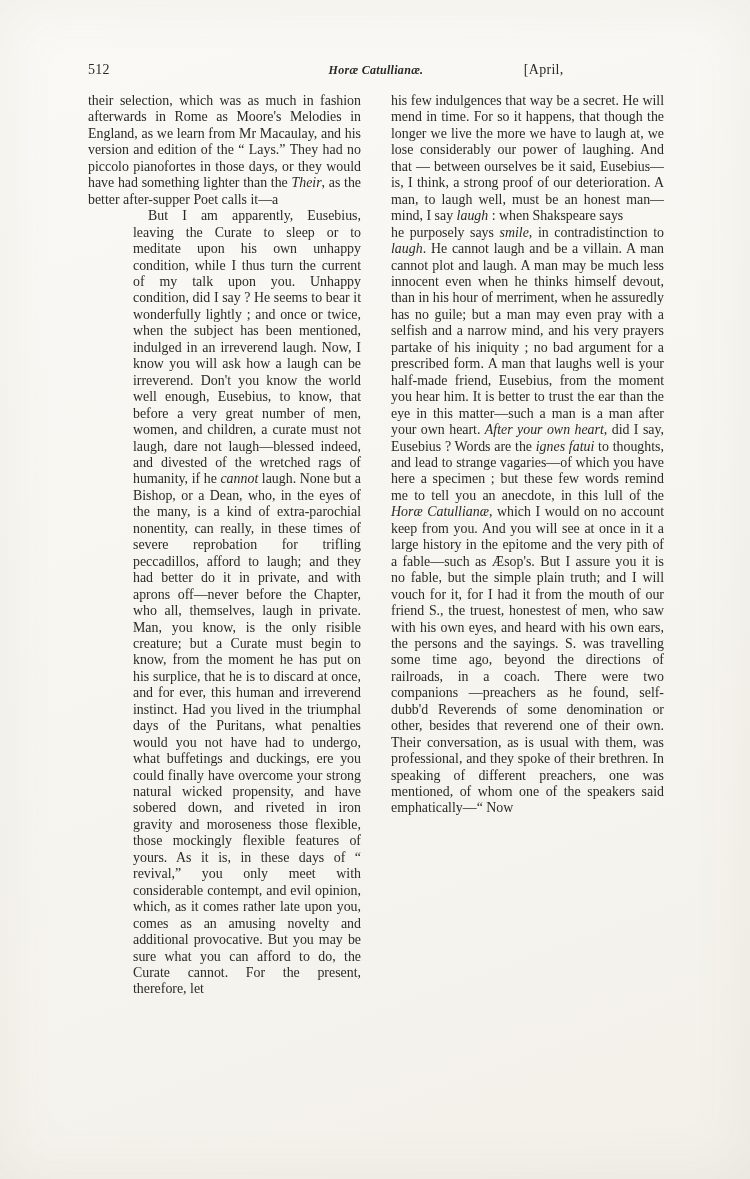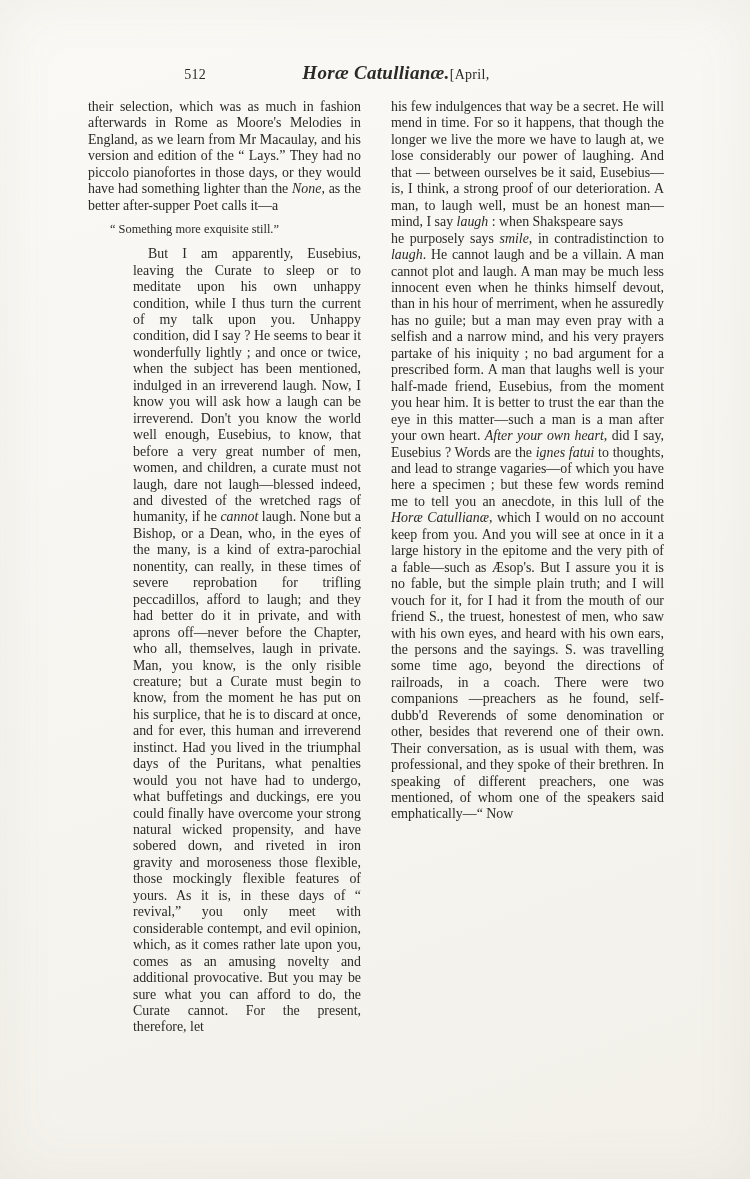--- a/index.html
+++ b/index.html
@@ -21,28 +21,28 @@
     color: #2b2a25;
   }
   .page-header {
     display: grid;
     grid-template-columns: 1fr auto 1fr;
     align-items: baseline;
     font-size: 14px;
     margin-bottom: 15px;
     letter-spacing: 0.3px;
   }
-  .page-number { text-align: center; }
+  .page-number { text-align: left; }
   .running-title {
     text-align: center;
     font-style: italic;
     font-weight: bold;
-    font-size: 19px;
+    font-size: 12px;
   }
-  .issue-date { text-align: left; }
+  .issue-date { text-align: center; }
   .columns {
     display: flex;
     gap: 30px;
   }
   .column {
     flex: 1 1 0;
     min-width: 0;
     font-size: 13.9px;
     line-height: 16.45px;
     text-align: justify;
@@ -64,22 +64,21 @@
 <body>
 
 <div class="page">
   <header class="page-header">
     <span class="page-number">512</span>
     <span class="running-title">Horæ Catullianæ.</span>
     <span class="issue-date">[April,</span>
   </header>
   <main class="columns">
     <section class="column">
-        <p class="para">their selection, which was as much in fashion afterwards in Rome as Moore's Melodies in England, as we learn from Mr Macaulay, and his version and edition of the “ Lays.” They had no piccolo pianofortes in those days, or they would have had something lighter than the <i>None</i>, as the better after-supper Poet calls it—a</p>
-        <p class="quote centered">“ Something more exquisite still.”</p>
+        <p class="para">their selection, which was as much in fashion afterwards in Rome as Moore's Melodies in England, as we learn from Mr Macaulay, and his version and edition of the “ Lays.” They had no piccolo pianofortes in those days, or they would have had something lighter than the <i>Their</i>, as the better after-supper Poet calls it—a</p>
         <p class="para indent">But I am apparently, Eusebius, leaving the Curate to sleep or to meditate upon his own unhappy condition, while I thus turn the current of my talk upon you. Unhappy condition, did I say ? He seems to bear it wonderfully lightly ; and once or twice, when the subject has been mentioned, indulged in an irreverend laugh. Now, I know you will ask how a laugh can be irreverend. Don't you know the world well enough, Eusebius, to know, that before a very great number of men, women, and children, a curate must not laugh, dare not laugh—blessed indeed, and divested of the wretched rags of humanity, if he <i>cannot</i> laugh. None but a Bishop, or a Dean, who, in the eyes of the many, is a kind of extra-parochial nonentity, can really, in these times of severe reprobation for trifling peccadillos, afford to laugh; and they had better do it in private, and with aprons off—never before the Chapter, who all, themselves, laugh in private. Man, you know, is the only risible creature; but a Curate must begin to know, from the moment he has put on his surplice, that he is to discard at once, and for ever, this human and irreverend instinct. Had you lived in the triumphal days of the Puritans, what penalties would you not have had to undergo, what buffetings and duckings, ere you could finally have overcome your strong natural wicked propensity, and have sobered down, and riveted in iron gravity and moroseness those flexible, those mockingly flexible features of yours. As it is, in these days of “ revival,” you only meet with considerable contempt, and evil opinion, which, as it comes rather late upon you, comes as an amusing novelty and additional provocative. But you may be sure what you can afford to do, the Curate cannot. For the present, therefore, let</p>
       </section>
     <section class="column">
         <p class="para">his few indulgences that way be a secret. He will mend in time. For so it happens, that though the longer we live the more we have to laugh at, we lose considerably our power of laughing. And that — between ourselves be it said, Eusebius—is, I think, a strong proof of our deterioration. A man, to laugh well, must be an honest man—mind, I say <i>laugh</i> : when Shakspeare says</p>
         <p class="para">he purposely says <i>smile</i>, in contradistinction to <i>laugh</i>. He cannot laugh and be a villain. A man cannot plot and laugh. A man may be much less innocent even when he thinks himself devout, than in his hour of merriment, when he assuredly has no guile; but a man may even pray with a selfish and a narrow mind, and his very prayers partake of his iniquity ; no bad argument for a prescribed form. A man that laughs well is your half-made friend, Eusebius, from the moment you hear him. It is better to trust the ear than the eye in this matter—such a man is a man after your own heart. <i>After your own heart</i>, did I say, Eusebius ? Words are the <i>ignes fatui</i> to thoughts, and lead to strange vagaries—of which you have here a specimen ; but these few words remind me to tell you an anecdote, in this lull of the <i>Horæ Catullianæ</i>, which I would on no account keep from you. And you will see at once in it a large history in the epitome and the very pith of a fable—such as Æsop's. But I assure you it is no fable, but the simple plain truth; and I will vouch for it, for I had it from the mouth of our friend S., the truest, honestest of men, who saw with his own eyes, and heard with his own ears, the persons and the sayings. S. was travelling some time ago, beyond the directions of railroads, in a coach. There were two companions —preachers as he found, self-dubb'd Reverends of some denomination or other, besides that reverend one of their own. Their conversation, as is usual with them, was professional, and they spoke of their brethren. In speaking of different preachers, one was mentioned, of whom one of the speakers said emphatically—“ Now</p>
       </section>
   </main>
 </div>
 
 </body></html>

